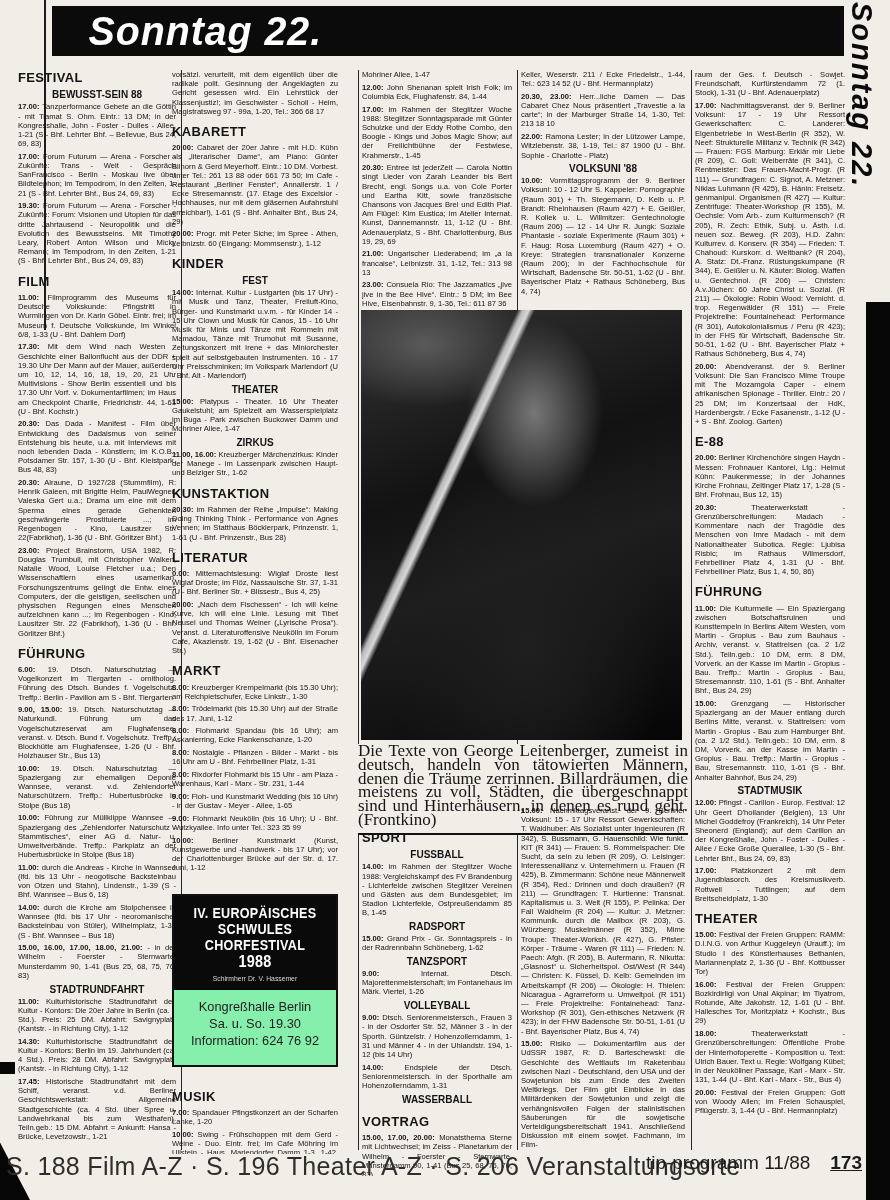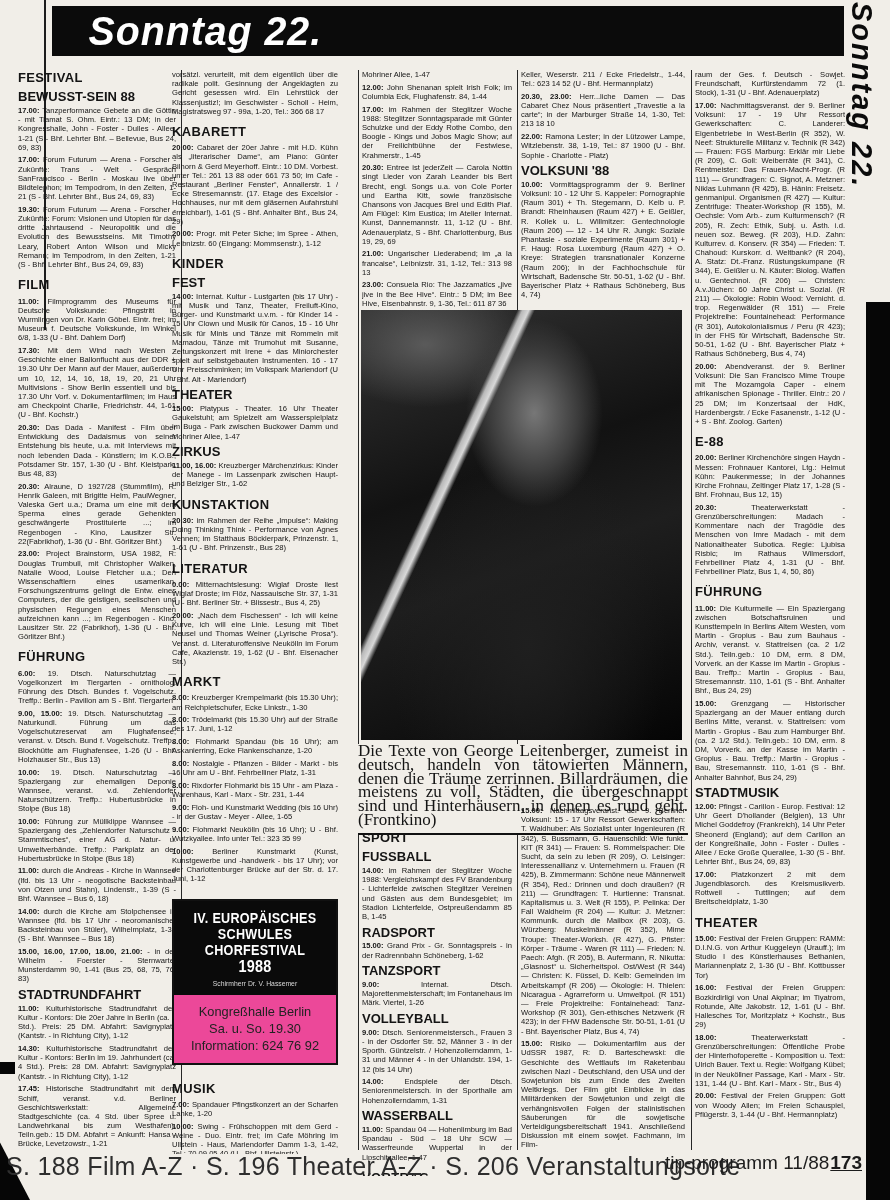--- a/index.html
+++ b/index.html
@@ -30,49 +30,49 @@
   #col1{left:18px;width:158px;height:1078px;}
   #col2{left:172px;width:166px;height:1084px;}
   #col3top{left:362px;width:150px;height:238px;}
   #col4top{left:521px;width:164px;height:238px;}
   #col3bot{left:362px;top:806px;width:150px;height:346px;margin-top:24px;}
   #col4bot{left:521px;top:806px;width:164px;height:346px;}
   #col5{left:695px;width:150px;height:1082px;}
 
   .sec-h{font-size:13.5px;font-weight:800;letter-spacing:.4px;margin:8px 0 3px;text-align:left;transform:scaleX(.96);transform-origin:left;}
   .col > .sec-h:first-child{margin-top:0;}
-  .sub-h{font-weight:800;font-size:13px;margin:3px 0 1px;text-align:left;}
+  .sub-h{font-weight:800;font-size:10px;margin:3px 0 1px;text-align:center;}
   .entry{margin-bottom:3.5px;}
   .entry b{font-weight:800;}
 
   
   .photo{position:absolute;left:361px;top:310px;width:321px;height:430px;background-color:#0d0d0d;
     background-image:
       linear-gradient(115deg,transparent 30%,#b9b9b9 31%,#d8d8d8 32.2%,transparent 33.4%),
       radial-gradient(95px 130px at 54% 24%,#777 0%,#3d3d3d 45%,rgba(0,0,0,0) 72%),
       radial-gradient(42px 26px at 50% 21%,#a8a8a8,rgba(0,0,0,0) 65%),
       radial-gradient(150px 90px at 20% 8%,#5a5a5a,rgba(0,0,0,0) 70%),
       radial-gradient(170px 240px at 52% 78%,#1f1f1f,rgba(0,0,0,0) 82%),
       linear-gradient(160deg,#333 0%,#121212 38%,#1e1e1e 58%,#050505 100%);}
   .caption{position:absolute;left:358px;top:744px;width:330px;background:#f1eee8;
     font-family:"Liberation Serif",serif;font-size:17px;line-height:13.8px;text-align:justify;
     border-bottom:2px solid #111;padding-bottom:6px;}
 
   
-  .ad-box{border:2px solid #111;margin:16px 0;background:#ec4899;text-align:center;}
+  .ad-box{border:2px solid #111;margin:22px 0;background:#86efac;text-align:center;}
   .ad-black{background:#0a0a0a;color:#fff;padding:9px 2px 6px;}
   .ad-line{font-weight:800;font-size:14px;line-height:16px;letter-spacing:.3px;transform:scaleX(.9);}
   .ad-year{font-size:16px;line-height:18px;}
   .ad-patron{font-size:6.8px;color:#d8d8d8;margin-top:4px;}
-  .ad-info{padding:8px 2px 9px;font-size:12.8px;line-height:17px;color:#222;}
+  .ad-info{padding:8px 2px 16px;font-size:12.8px;line-height:17px;color:#222;}
 
   
   .footer-refs{position:absolute;left:6px;top:1152px;font-size:25px;color:#2e2e2e;letter-spacing:.3px;}
   .footer-brand{position:absolute;left:640px;top:1152px;width:222px;text-align:right;font-size:19px;color:#1c1c1c;}
-  .footer-brand .pg{margin-left:1px;font-weight:600;text-decoration:underline;}
+  .footer-brand .pg{margin-left:20px;font-weight:600;text-decoration:underline;}
 </style>
 </head>
 <body>
 
 <div id="page">
 
   <div class="banner">
     <span>Sonntag 22.</span>
   </div>
 
@@ -182,21 +182,20 @@
       <div class="sub-h">FUSSBALL</div>
       <div class="entry"><b>14.00:</b> im Rahmen der Steglitzer Woche 1988: Vergleichskampf des FV Brandenburg - Lichterfelde zwischen Steglitzer Vereinen und Gästen aus dem Bundesgebiet; im Stadion Lichterfelde, Ostpreußendamm 85 B, 1-45</div>
       <div class="sub-h">RADSPORT</div>
       <div class="entry"><b>15.00:</b> Grand Prix - Gr. Sonntagspreis - in der Radrennbahn Schöneberg, 1-62</div>
       <div class="sub-h">TANZSPORT</div>
       <div class="entry"><b>9.00:</b> Internat. Dtsch. Majorettenmeisterschaft; im Fontanehaus im Märk. Viertel, 1-26</div>
       <div class="sub-h">VOLLEYBALL</div>
       <div class="entry"><b>9.00:</b> Dtsch. Seniorenmeistersch., Frauen 3 - in der Osdorfer Str. 52, Männer 3 - in der Sporth. Güntzelstr. / Hohenzollerndamm, 1-31 und Männer 4 - in der Uhlandstr. 194, 1-12 (bis 14 Uhr)</div>
       <div class="entry"><b>14.00:</b> Endspiele der Dtsch. Seniorenmeistersch. in der Sporthalle am Hohenzollerndamm, 1-31</div>
       <div class="sub-h">WASSERBALL</div>
-      <div class="entry"><b>11.00:</b> Spandau 04 — Hohenlimburg im Bad Spandau - Süd – 18 Uhr SCW — Wasserfreunde Wuppertal in der Lipschitzallee, 1-47</div>
       <div class="sec-h">VORTRAG</div>
       <div class="entry"><b>15.00, 17.00, 20.00:</b> Monatsthema Sterne mit Lichtwechsel; im Zeiss - Planetarium der Wilhelm - Foerster - Sternwarte, Munsterdamm 90, 1-41 (Bus 25, 68, 75, 76, 83)</div>
     </div>
   <div class="col" id="col4bot">
       <div class="entry"><b>15.00:</b> Nachmittagsveranst. der 9. Berliner Volksuni: 15 - 17 Uhr Ressort Gewerkschaften: T. Waldhuber: Als Sozialist unter Ingenieuren (R 342), S. Bussmann, G. Hauenschild: Wie funkt. KIT (R 341) — Frauen: S. Rommelspacher: Die Sucht, da sein zu leben (R 209), O. Leisinger: Interessenallianz v. Unternehmern u. Frauen (R 425), B. Zimmermann: Schöne neue Männerwelt (R 354), Red.: Drinnen und doch draußen? (R 211) — Grundfragen: T. Hurtienne: Transnat. Kapitalismus u. 3. Welt (R 155), P. Pelinka: Der Fall Waldheim (R 204) — Kultur: J. Metzner: Kommunik. durch die Mailbox (R 203), G. Würzberg: Muskelmänner (R 352), Mime Troupe: Theater-Worksh. (R 427), G. Pfister: Körper - Träume - Waren (R 111) — Frieden: N. Paech: Afgh. (R 205), B. Aufermann, R. Nikutta: „Glasnost“ u. Sicherheitspol. Ost/West (R 344) — Christen: K. Füssel, D. Kelb: Gemeinden im Arbeitskampf (R 206) — Ökologie: H. Thielen: Nicaragua - Agrarreform u. Umweltpol. (R 151) — Freie Projektreihe: Fontainehead: Tanz-Workshop (R 301), Gen-ethisches Netzwerk (R 423); in der FHW Badensche Str. 50-51, 1-61 (U - Bhf. Bayerischer Platz, Bus 4, 74)</div>
       <div class="entry"><b>15.00:</b> Risiko — Dokumentarfilm aus der UdSSR 1987, R: D. Barteschewski: die Geschichte des Wettlaufs im Raketenbau zwischen Nazi - Deutschland, den USA und der Sowjetunion bis zum Ende des Zweiten Weltkriegs. Der Film gibt Einblicke in das Militärdenken der Sowjetunion und zeigt die verhängnisvollen Folgen der stalinistischen Säuberungen für die sowjetische Verteidigungsbereitschaft 1941. Anschließend Diskussion mit einem sowjet. Fachmann, im Film-</div>
     </div>
   <div class="col" id="col5">
       <div class="entry cont">raum der Ges. f. Deutsch - Sowjet. Freundschaft, Kurfürstendamm 72 (1. Stock), 1-31 (U - Bhf. Adenauerplatz)</div>
       <div class="entry"><b>17.00:</b> Nachmittagsveranst. der 9. Berliner Volksuni: 17 - 19 Uhr Ressort Gewerkschaften: C. Landerer: Eigenbetriebe in West-Berlin (R 352), W. Neef: Strukturelle Militanz v. Technik (R 342) — Frauen: FGS Marburg: Erklär mir Liebe (R 209), C. Goll: Weiberräte (R 341), C. Rentmeister: Das Frauen-Macht-Progr. (R 111) — Grundfragen: C. Signot, A. Metzner: Niklas Luhmann (R 425), B. Hänin: Freisetz. genmanipul. Organismen (R 427) — Kultur: Zentrifuge: Theater-Workshop (R 155), M. Oechsle: Vom Arb.- zum Kulturmensch? (R 205), R. Zech: Ethik, Subj. u. Ästh. i.d. neuen soz. Beweg. (R 203), H.D. Zahn: Kulturrev. d. Konserv. (R 354) — Frieden: T. Chahoud: Kurskorr. d. Weltbank? (R 204), A. Statz: Dt.-Franz. Rüstungskumpane (R 344), E. Geißler u. N. Käuter: Biolog. Waffen u. Gentechnol. (R 206) — Christen: A.v.Jüchen: 60 Jahre Christ u. Sozial. (R 211) — Ökologie: Robin Wood: Vernicht. d. trop. Regenwälder (R 151) — Freie Projektreihe: Fountainehead: Performance (R 301), Autokolonialismus / Peru (R 423); in der FHS für Wirtschaft, Badensche Str. 50-51, 1-62 (U - Bhf. Bayerischer Platz + Rathaus Schöneberg, Bus 4, 74)</div>

